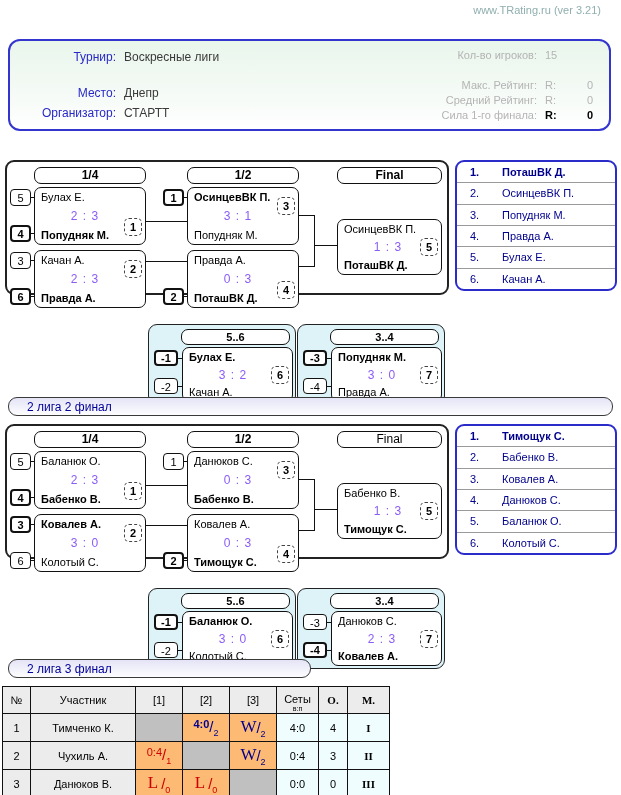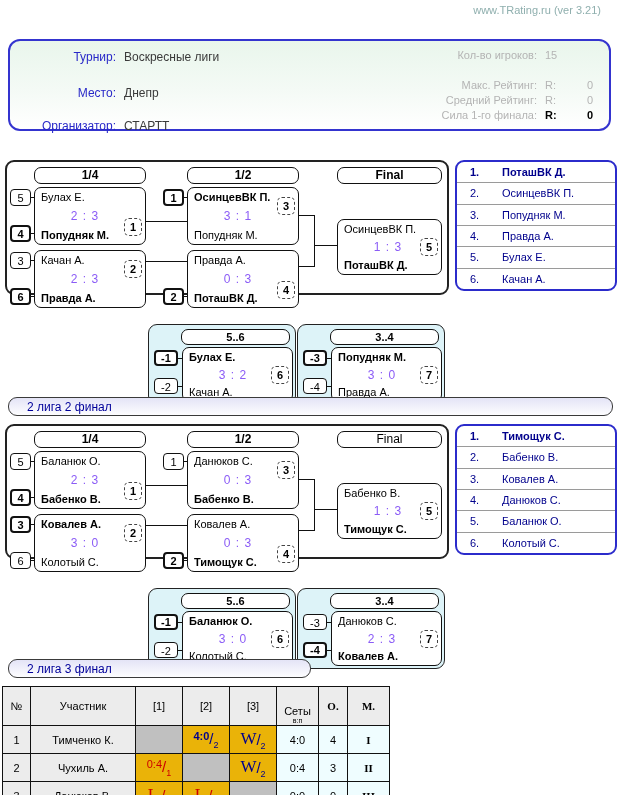--- a/index.html
+++ b/index.html
@@ -63,28 +63,28 @@
   .drow td{height:27px;}
   .c-num{width:27px;}
   .c-name{width:104px;text-align:left;padding-left:8px;}
   .c-res{width:46px;}
   .c-sets{width:41px;}
   .c-pts{width:28px;}
   .c-place{width:41px;}
   .hdr-name{text-align:left;padding-left:8px;font-size:13px;}
   .hdr-serif{font-family:"Liberation Serif",serif;font-weight:bold;font-size:16px;}
   .sets-hdr{line-height:9px;}
-  .sets-hdr .s1{font-size:11px;display:block;margin-top:20px;}
+  .sets-hdr .s1{font-size:11px;display:block;margin-top:8px;}
   .sets-hdr .s2{font-size:7px;display:block;}
   .cell-gray{background:#ececec;}
   .diag{background:#c0c0c0;}
   .cell-light{background:#effdff;}
   .pts{font-size:12px;}
   .place{font-family:"Liberation Serif",serif;font-weight:bold;font-size:15px;}
-  .res{background:#eab308;margin-left:28px;}
+  .res{background:#fdba74;margin-left:28px;}
   .blue{color:#00008c;}
   .red{color:#cc0000;}
   .rmain-b{font-weight:bold;font-size:11px;vertical-align:4px;}
   .rmain-r{font-size:11px;vertical-align:4px;}
   .rbig{font-family:"Liberation Serif",serif;font-size:17px;vertical-align:1px;}
   .rsl{font-size:15px;}
   .rsub{font-size:9px;vertical-align:-4px;}
 </style>
 </head>
 <body>
@@ -93,21 +93,21 @@
 
   <div class="site-link">www.TRating.ru (ver 3.21)</div>
 
   <div class="info">
     <div class="ifield" style="top:9px">
       <span class="ilab">Турнир:</span><span class="ival">Воскресные лиги</span>
     </div>
     <div class="ifield" style="top:45px">
       <span class="ilab">Место:</span><span class="ival">Днепр</span>
     </div>
-    <div class="ifield" style="top:78px">
+    <div class="ifield" style="top:65px">
       <span class="ilab">Организатор:</span><span class="ival">СТАРТТ</span>
     </div>
 
     <div class="stat" style="top:8px">
       <span class="sl2">Кол-во игроков:</span>
         <span class="pf">15</span>
         <span class="sv"></span>
     </div>
     <div class="stat" style="top:38px">
       <span class="sl2">Макс. Рейтинг:</span>

